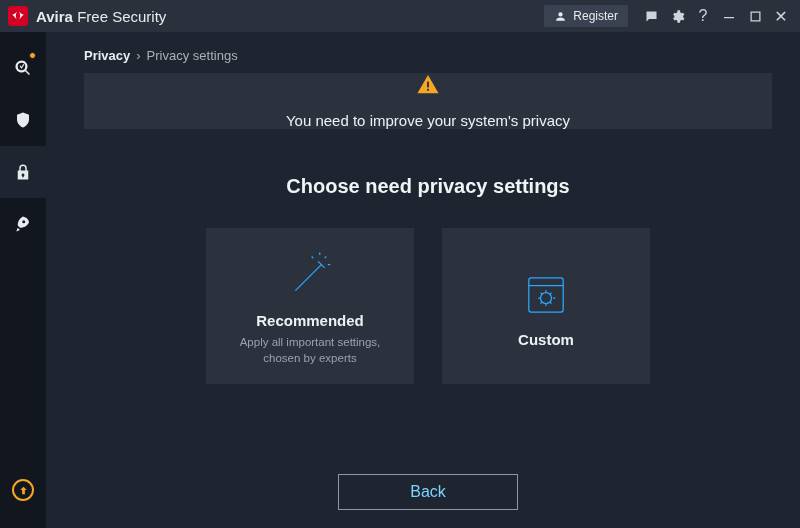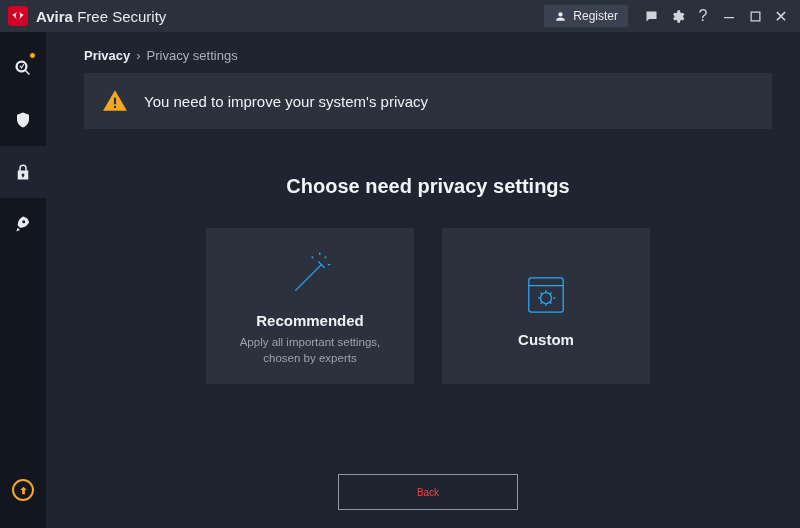--- a/index.html
+++ b/index.html
@@ -18,32 +18,32 @@
   .sb-item { width:46px; height:52px; display:flex; align-items:center; justify-content:center; cursor:pointer; position:relative;}
   .sb-item svg { width:18px; height:18px; fill:#e8eaed; }
   .sb-item.active { background:#1e2530; }
   .sb-dot { position:absolute; top:10px; right:10px; width:7px; height:7px; border-radius:50%; background:#f5a623; border:1px solid #12171f;}
   .sb-bottom { margin-top:auto; margin-bottom:12px; }
   .sb-bottom .ring { width:22px; height:22px; border:2px solid #f5a623; border-radius:50%; display:flex; align-items:center; justify-content:center;}
   .sb-bottom .ring svg { width:11px; height:11px; fill:#f5a623;}
   .main { flex:1; padding:16px 28px 14px 22px; display:flex; flex-direction:column; }
   .breadcrumb { font-size:13px; color:#a9b0b9; margin-bottom:10px; display:flex; align-items:center; gap:6px;}
   .breadcrumb .bc1 { font-weight:700; color:#e9edf1;}
-  .alert { background:#2b323e; height:56px; display:flex; align-items:center; padding:0 18px; gap:16px;}
+  .alert { background:#2b323e; height:56px; display:flex; align-items:center; padding:0 18px; gap:16px;flex-direction:column;}
   .alert svg { width:26px; height:26px; }
   .alert-text { font-size:15px; color:#eef1f4;}
   .heading { text-align:center; font-size:20px; font-weight:700; color:#f1f4f7; margin-top:46px; margin-bottom:30px;}
   .cards { display:flex; justify-content:center; gap:28px; }
   .card { width:208px; height:156px; background:#2b323e; display:flex; flex-direction:column; align-items:center; justify-content:center; padding:14px 16px; cursor:pointer;}
   .card .icon-slot { height:60px; display:flex; align-items:center; justify-content:center;}
   .card .icon-slot svg { stroke:#2aa8ff; fill:none; stroke-width:1.6;}
   .card-title { font-size:15px; font-weight:700; color:#eef1f4; margin-top:6px;}
   .card-sub { font-size:11.5px; color:#9aa2ac; text-align:center; margin-top:6px; line-height:1.35;}
   .footer { margin-top:auto; display:flex; justify-content:center; padding-bottom:4px;}
-  .back-btn { width:180px; height:36px; border:1px solid #8f97a2; background:transparent; color:#ef4444; font-size:10px; cursor:pointer;}
+  .back-btn { width:180px; height:36px; border:1px solid #8f97a2; background:transparent; color:#7dd3fc; font-size:16px; cursor:pointer;}
 </style>
 </head>
 <body>
 
 <div class="titlebar">
   <div class="logo-badge">
     <svg viewBox="0 0 24 24">
         <path fill="#fff" d="M12 2 C7 8 7 14 12 22 C9 16 5 12 2 10 C6 9 9 6 12 2 Z M12 2 C15 6 18 9 22 10 C19 12 15 16 12 22 C17 14 17 8 12 2 Z"></path>
       </svg>
   </div>

